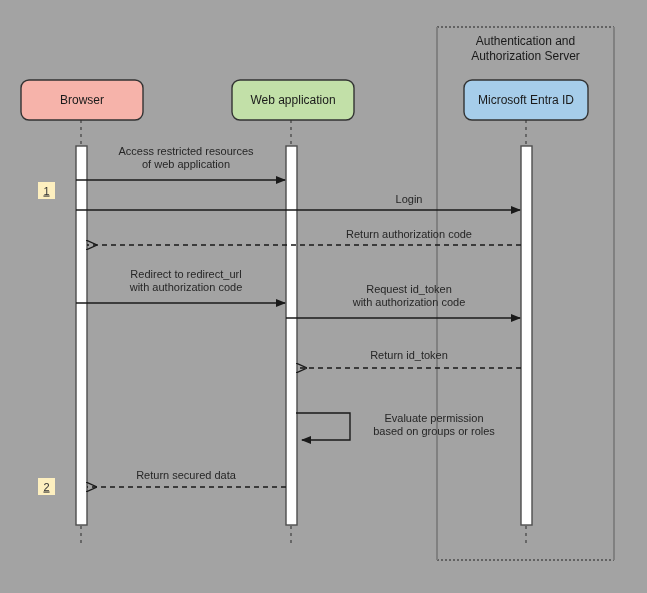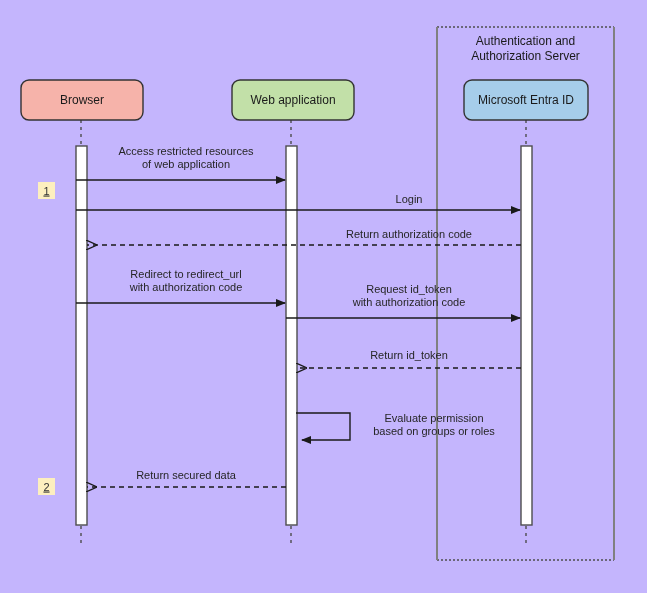--- a/index.html
+++ b/index.html
@@ -7,21 +7,21 @@
     padding: 0;
     background: #ffffff;
   }
   body {
     font-family: "Liberation Sans", sans-serif;
   }
   #canvas {
     position: relative;
     width: 647px;
     height: 593px;
-    background: #c4b5fd;
+    background: #a3a3a3;
     overflow: hidden;
   }
   svg#diagram {
     position: absolute;
     left: 0;
     top: 0;
     width: 647px;
     height: 593px;
   }
   .node-label {

